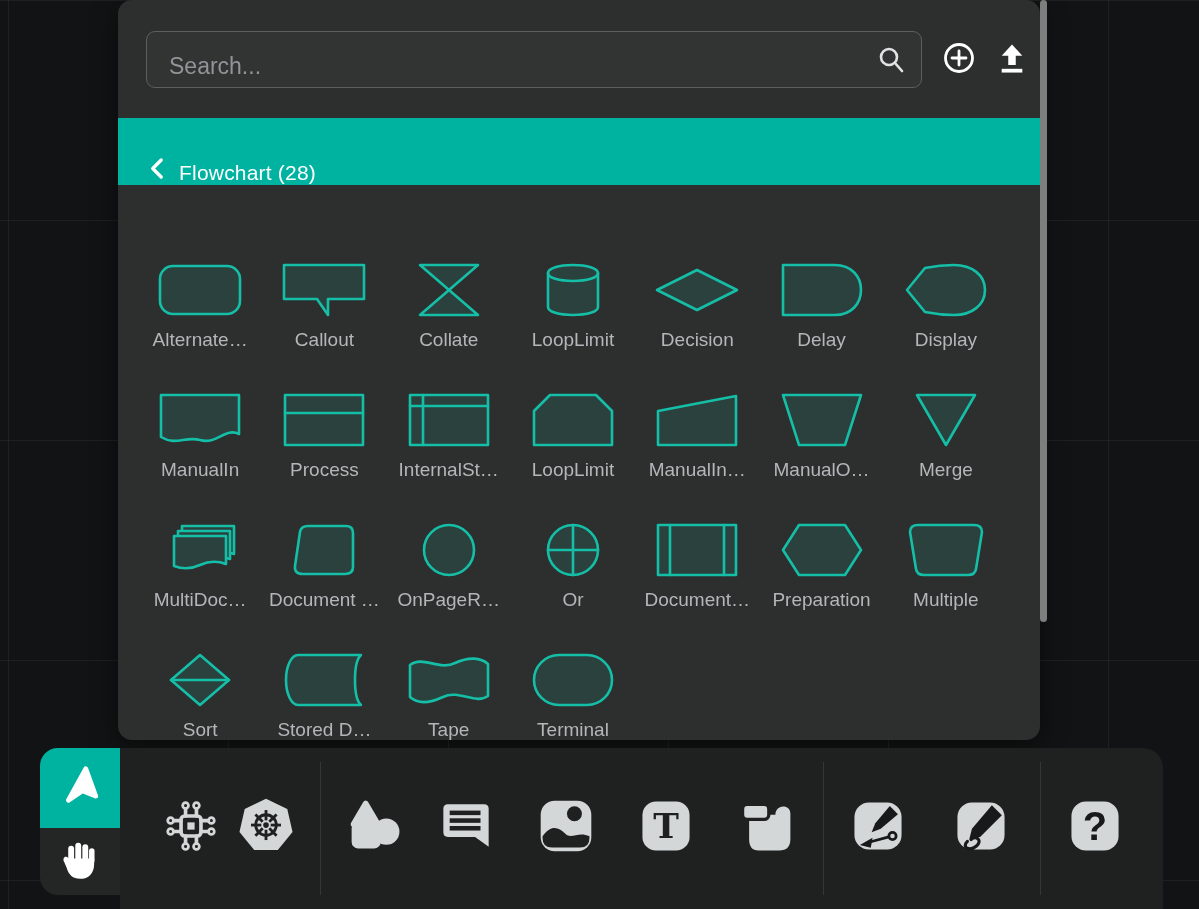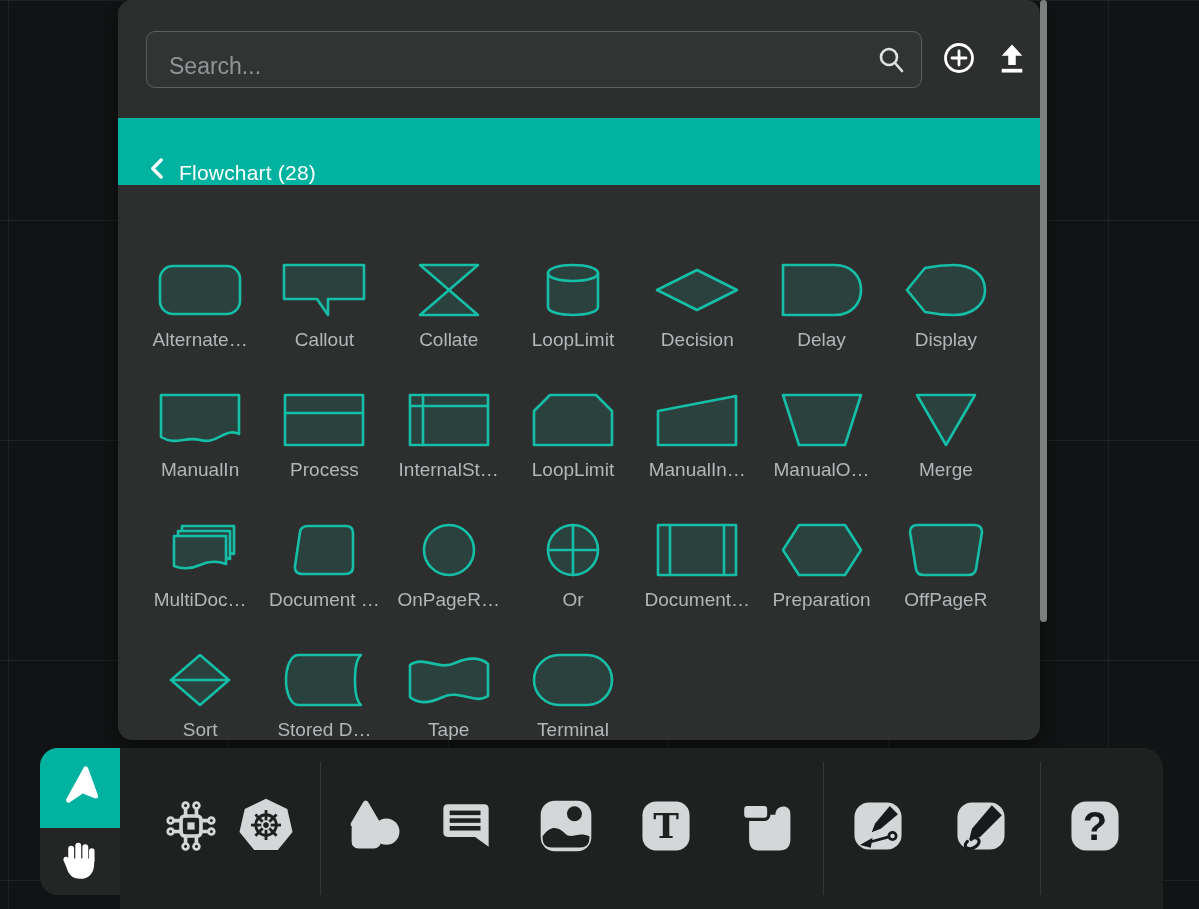--- a/index.html
+++ b/index.html
@@ -300,21 +300,21 @@
           </svg>
         </div>
         <div class="shape-label">Preparation</div>
       </div>
       <div class="cell">
         <div class="shape-box">
           <svg width="80" height="56" viewBox="0 0 80 56" fill="#2a413e" stroke="#15bfa7" stroke-width="2.6" stroke-linejoin="round" stroke-linecap="round">
             <path d="M4,10 Q4,3 12,3 H68 Q76,3 76,10 L70,47 Q69,53 62,53 H18 Q11,53 10,47 Z"></path>
           </svg>
         </div>
-        <div class="shape-label">OffPageR</div>
+        <div class="shape-label">Multiple</div>
       </div>
       <div class="cell">
         <div class="shape-box">
           <svg width="64" height="56" viewBox="0 0 64 56" fill="#2a413e" stroke="#15bfa7" stroke-width="2.6" stroke-linejoin="round" stroke-linecap="round">
             <path d="M32,3 L61,28 L32,53 L3,28 Z"></path>
             <line x1="3" y1="28" x2="61" y2="28"></line>
           </svg>
         </div>
         <div class="shape-label">Sort</div>
       </div>

